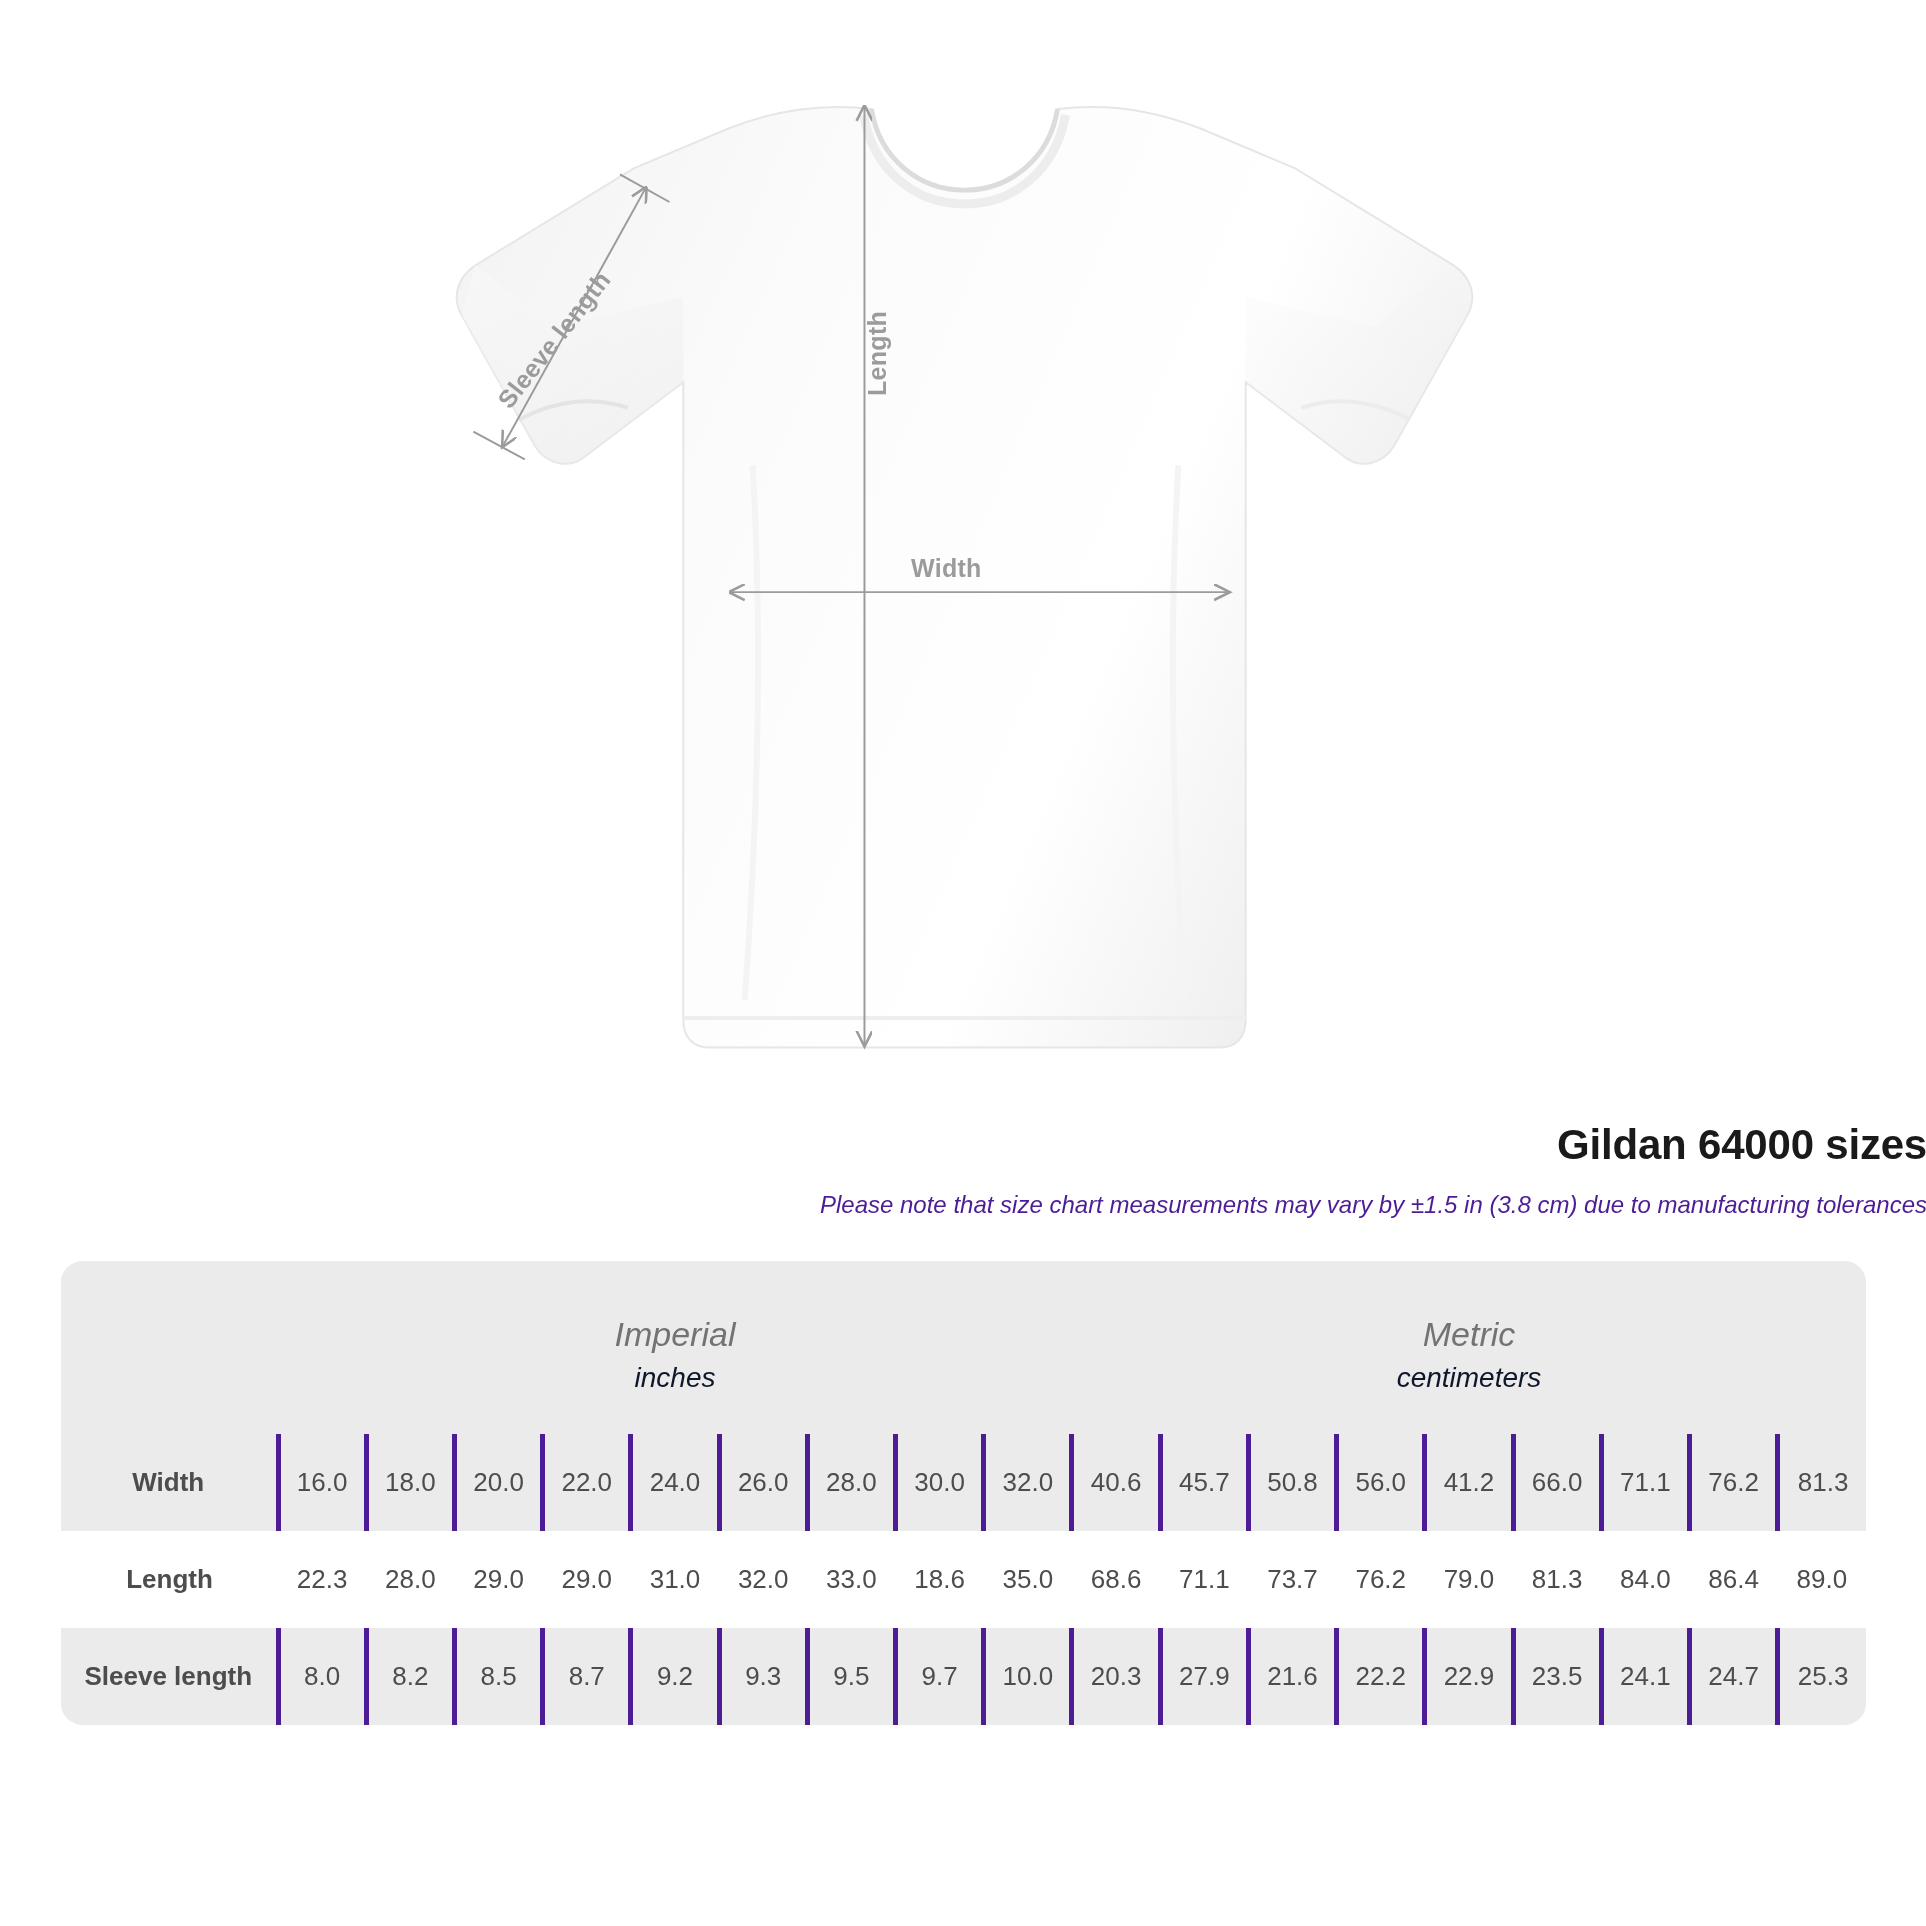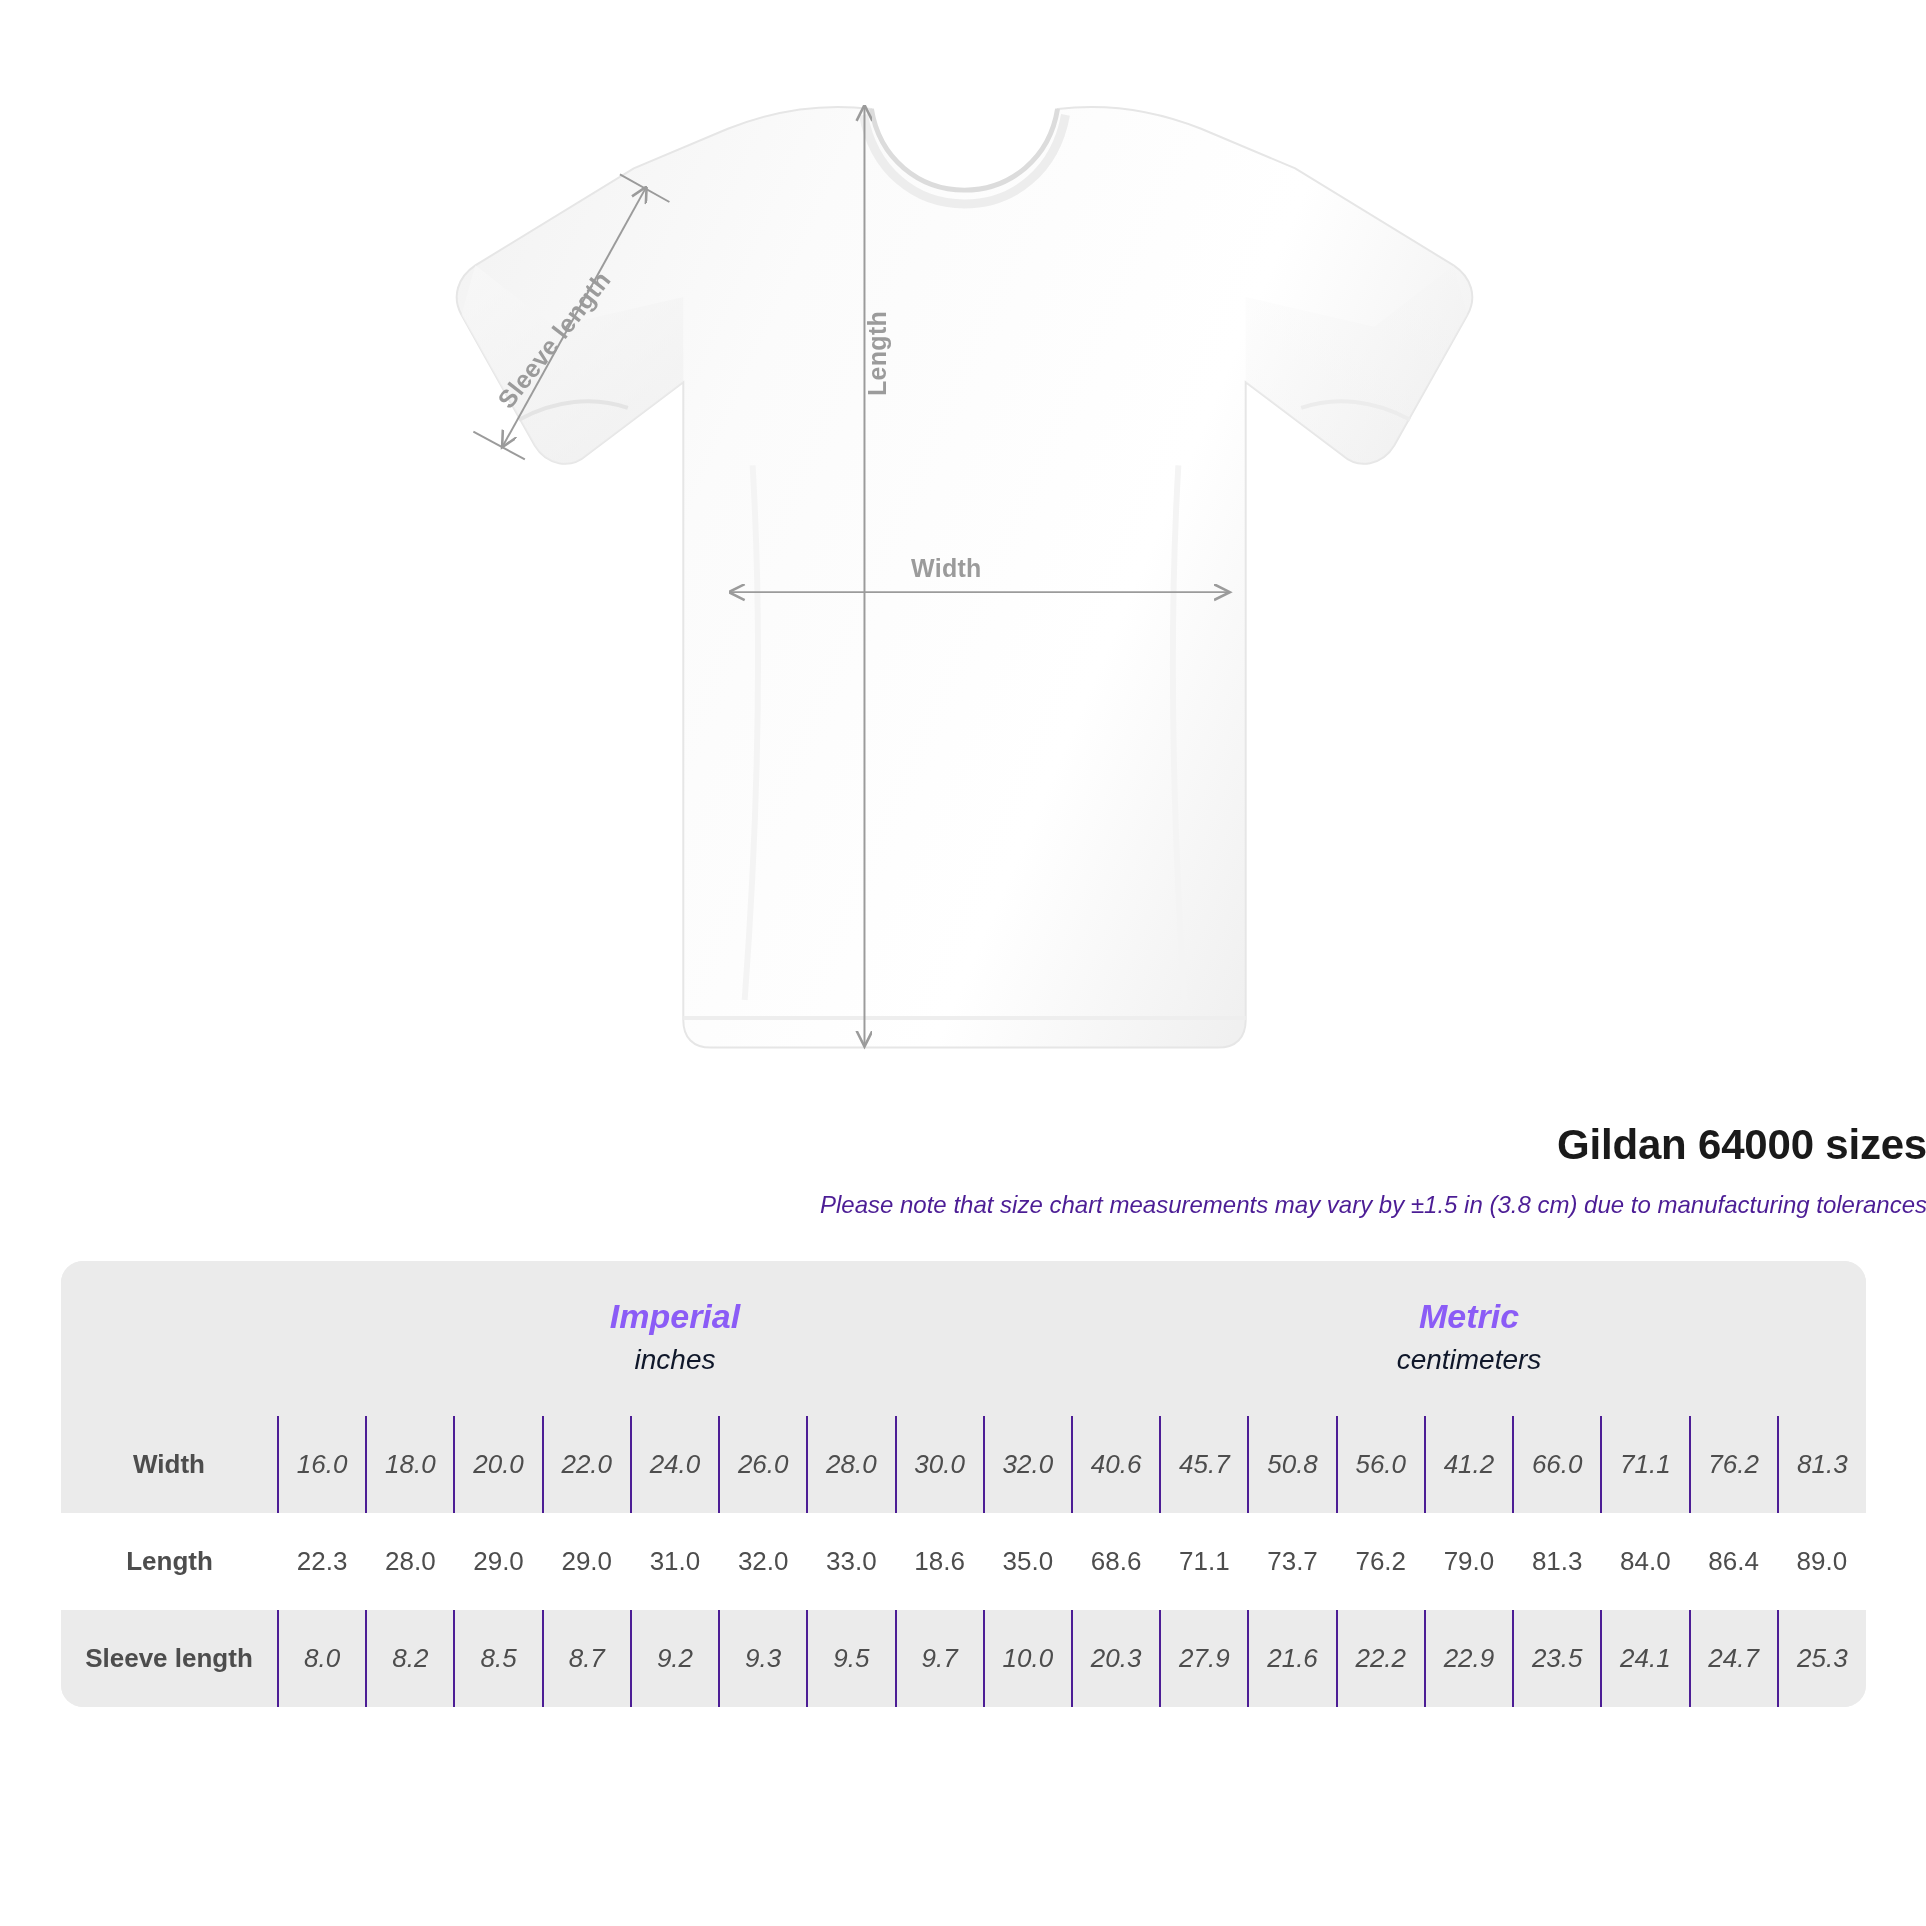--- a/index.html
+++ b/index.html
@@ -97,23 +97,24 @@
     border: none;
   }
 
   .unit-header td {
     padding: 34px 0 34px 0;
     background: #ebebeb;
   }
   .unit-name {
     font-size: 34px;
     font-style: italic;
-    font-weight: bold;
-    color: #8b5cf6;
+    font-weight: normal;
+    color: #737373;
     line-height: 1.25;
+    margin-top: 18px;
   }
   .unit-sub {
     font-size: 28px;
     font-style: italic;
     color: #0f172a;
     line-height: 1.6;
   }
 
   .head-row td {
     background: #ffffff;
@@ -136,22 +137,21 @@
   td.row-label {
     font-weight: bold;
     color: #5a5a5a;
     font-size: 27px;
     width: 214px;
   }
   .cellsep {
     border-left: 1px solid #f3f3f3;
   }
   .data-row.shaded .cellsep {
-    border-left: 2px solid #4c1d95;
-    font-style: italic;
+    border-left: 5px solid #4c1d95;
   }
   .col-cell { width: 87px; }
 </style>
 </head>
 <body>
 
 <div class="page">
 
   <div class="illustration">
     <svg class="tee-svg" width="1927" height="1109" viewBox="0 0 1946 1120">

